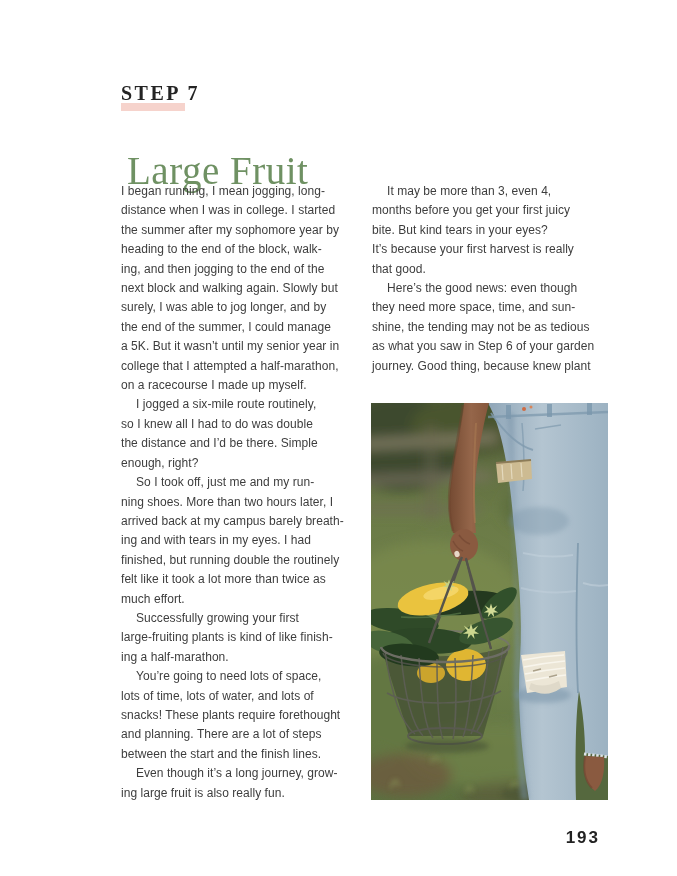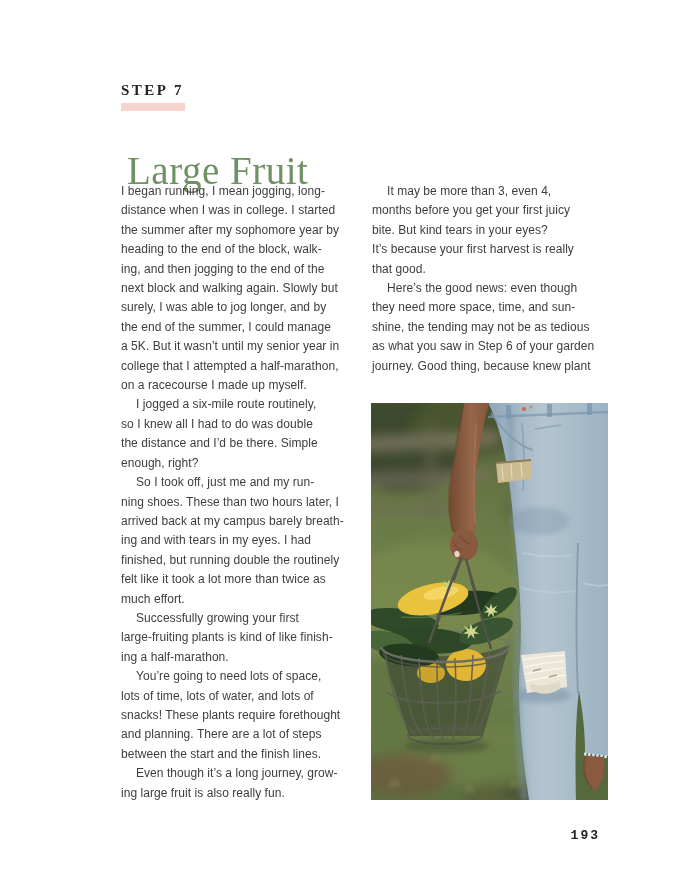--- a/index.html
+++ b/index.html
@@ -1,33 +1,33 @@
 <!DOCTYPE html>
 <html style="--accent-bar: #f6d3cc; --title-green: #6f9163; --body-text: #3d3d3d;"><head>
 <meta charset="utf-8">
 <style>
   html,body{margin:0;padding:0;background:#ffffff;}
   .page{position:relative;width:677px;height:876px;background:#fff;overflow:hidden;
         font-family:"Liberation Sans",sans-serif;}
   .step-label{position:absolute;left:121px;top:82px;font-family:"Liberation Serif",serif;
-        font-size:15px;font-weight:700;letter-spacing:2.5px;color:#242424;}
+        font-size:20px;font-weight:700;letter-spacing:2.5px;color:#242424;}
   .accent-bar{position:absolute;left:121px;top:103px;width:64px;height:8px;
         background:var(--accent-bar,#f6d3cc);}
   .page-title{position:absolute;left:119px;top:122px;font-family:"Liberation Serif",serif;
         font-size:39px;font-weight:400;letter-spacing:0.5px;color:var(--title-green,#6f9163);margin-left:8px;}
   .col{position:absolute;top:182px;font-size:12px;line-height:19.4px;
         color:var(--body-text,#3d3d3d);letter-spacing:0.05px;}
   .col-left{left:121px;width:246px;}
   .col-right{left:372px;width:240px;}
   .line{white-space:pre;}
   .line.indent{text-indent:15px;}
   .photo{position:absolute;left:371px;top:403px;width:237px;height:397px;margin:0;}
   .photo svg{display:block;}
   .page-num{position:absolute;left:548px;top:828px;width:52px;text-align:right;
-        font-family:Liberation Mono, monospace;font-size:13px;font-weight:700;
+        font-family:Liberation Sans, sans-serif;font-size:17px;font-weight:700;
         letter-spacing:2px;color:#222;}
 </style>
 </head>
 <body>
 
 <div class="page">
 
   <div class="step-label">STEP 7</div>
   <div class="accent-bar"></div>
   <h1 class="page-title">Large Fruit</h1>
@@ -47,21 +47,21 @@
         <div class="line">on a racecourse I made up myself.</div>
       </div>
       <div class="para">
         <div class="line indent">I jogged a six-mile route routinely,</div>
         <div class="line">so I knew all I had to do was double</div>
         <div class="line">the distance and I’d be there. Simple</div>
         <div class="line">enough, right?</div>
       </div>
       <div class="para">
         <div class="line indent">So I took off, just me and my run-</div>
-        <div class="line">ning shoes. These than two hours later, I</div>
+        <div class="line">ning shoes. More than two hours later, I</div>
         <div class="line">arrived back at my campus barely breath-</div>
         <div class="line">ing and with tears in my eyes. I had</div>
         <div class="line">finished, but running double the routinely</div>
         <div class="line">felt like it took a lot more than twice as</div>
         <div class="line">much effort.</div>
       </div>
       <div class="para">
         <div class="line indent">Successfully growing your first</div>
         <div class="line">large-fruiting plants is kind of like finish-</div>
         <div class="line">ing a half-marathon.</div>

